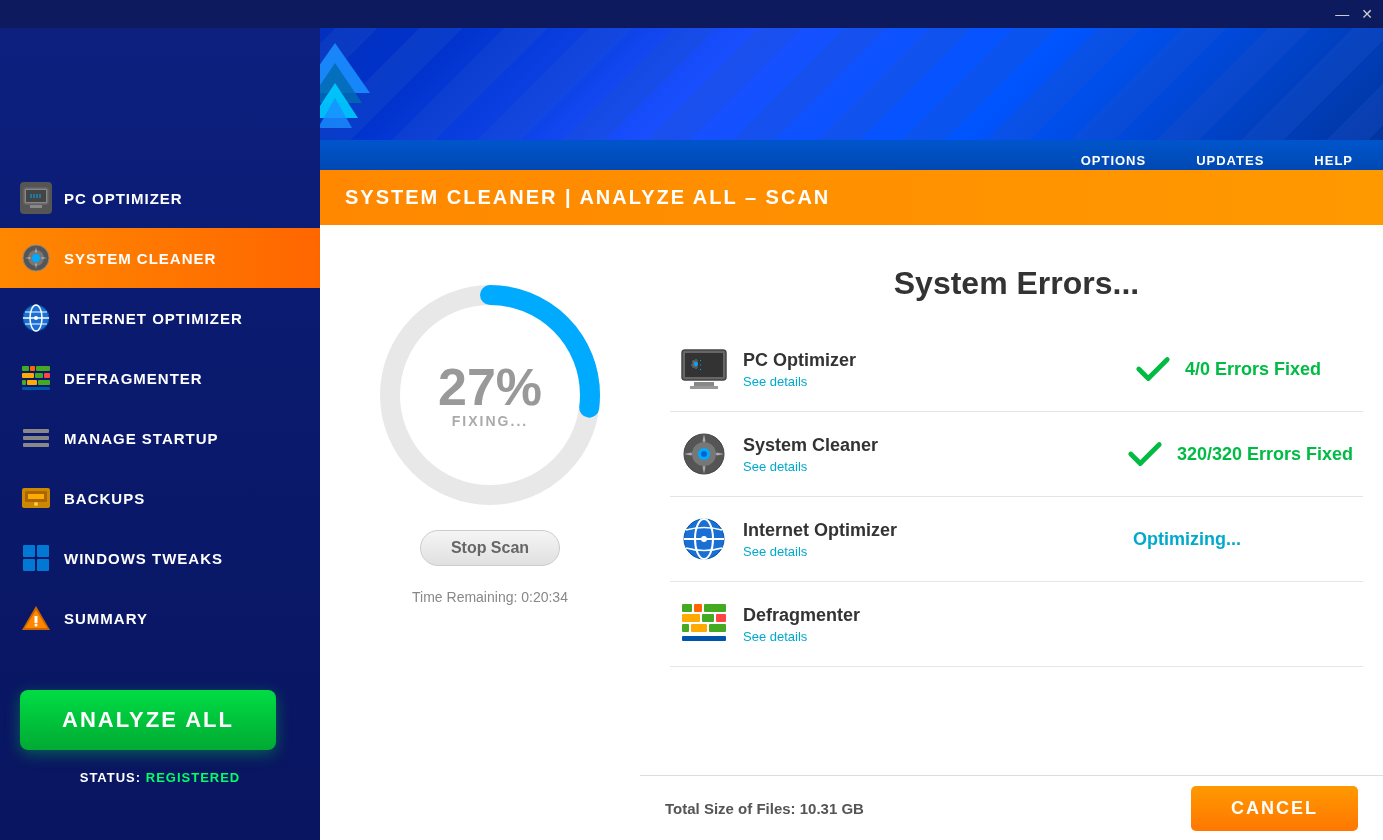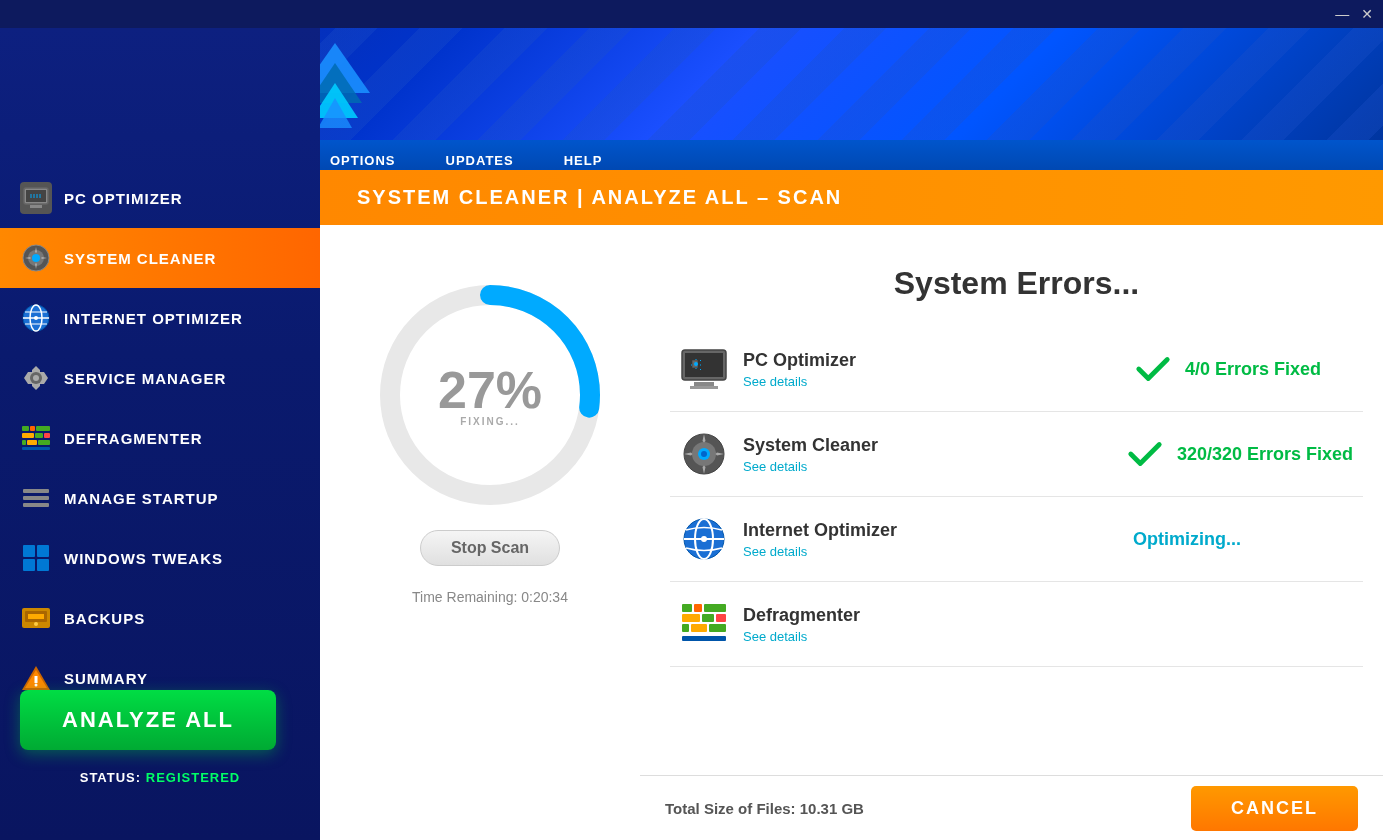--- a/index.html
+++ b/index.html
@@ -53,21 +53,21 @@
     }
     .logo-arrows {
       position: absolute; top: 10px; left: 290px;
       width: 90px; height: 110px;
     }
 
     
     .top-nav {
       position: absolute; top: 140px; left: 320px; right: 0; height: 42px;
       background: linear-gradient(180deg, #0055cc 0%, #0044aa 100%);
-      display: flex; align-items: center; 
+      display: flex; align-items: center; justify-content: flex-end;
       padding-right: 20px; gap: 30px;
       border-bottom: 2px solid #00aaff;
     }
     .top-nav-item {
       color: white; font-size: 13px; font-weight: bold; letter-spacing: 1px;
       cursor: pointer; padding: 5px 10px;
     }
 
     
     .sidebar {
@@ -110,21 +110,21 @@
       position: absolute; top: 170px; left: 320px; right: 0; bottom: 0;
       background: white;
     }
 
     
     .page-header {
       height: 55px; background: linear-gradient(90deg, #ff8800 0%, #ff9900 100%);
       display: flex; align-items: center; padding: 0 25px;
     }
     .page-header-text {
-      color: white; font-size: 20px; font-weight: bold; letter-spacing: 2px; margin-left: 12px;
+      color: white; font-size: 20px; font-weight: bold; letter-spacing: 2px;
     }
 
     
     .content-body {
       display: flex; padding: 30px 20px; gap: 30px; height: calc(100% - 55px - 65px);
     }
 
     
     .progress-section {
       display: flex; flex-direction: column; align-items: center;
@@ -142,21 +142,21 @@
 
     .circle-inner {
       position: absolute; top: 50%; left: 50%;
       transform: translate(-50%, -50%);
       text-align: center;
     }
     .percent-text {
       font-size: 52px; font-weight: 900; color: #999; line-height: 1;
     }
     .fixing-text {
-      font-size: 10px; color: #aaa; letter-spacing: 2px; font-weight: bold; margin-top: 0;
+      font-size: 14px; color: #aaa; letter-spacing: 2px; font-weight: bold; margin-top: 0;
     }
     .stop-scan-btn {
       margin-top: 15px;
       background: linear-gradient(180deg, #f5f5f5 0%, #e0e0e0 100%);
       border: 1px solid #ccc; border-radius: 20px;
       padding: 8px 30px; cursor: pointer;
       font-size: 16px; color: #666; font-weight: bold;
     }
     .time-remaining {
       margin-top: 23px; color: #888; font-size: 14px;
@@ -274,30 +274,20 @@
       <svg width="32" height="32" viewBox="0 0 32 32">
         <circle cx="16" cy="16" r="13" fill="#1a6fd4" stroke="#0055aa" stroke-width="1"></circle>
         <ellipse cx="16" cy="16" rx="6" ry="13" fill="none" stroke="white" stroke-width="1.5"></ellipse>
         <line x1="3" y1="16" x2="29" y2="16" stroke="white" stroke-width="1.5"></line>
         <line x1="5" y1="10" x2="27" y2="10" stroke="white" stroke-width="1"></line>
         <line x1="5" y1="22" x2="27" y2="22" stroke="white" stroke-width="1"></line>
         <circle cx="16" cy="16" r="2" fill="white"></circle>
       </svg>
     </div>
     <span>INTERNET OPTIMIZER</span>
-  </div>
-  <div class="sidebar-item">
-    <div class="sidebar-icon">
-      <svg width="32" height="32" viewBox="0 0 32 32">
-        <path d="M16 4 L20 8 L20 10 L24 10 L28 16 L24 22 L20 22 L20 24 L16 28 L12 24 L12 22 L8 22 L4 16 L8 10 L12 10 L12 8 Z" fill="#aaa"></path>
-        <circle cx="16" cy="16" r="6" fill="#666"></circle>
-        <circle cx="16" cy="16" r="3" fill="#aaa"></circle>
-      </svg>
-    </div>
-    <span>SERVICE MANAGER</span>
   </div>
   <div class="sidebar-item">
     <div class="sidebar-icon">
       <svg width="32" height="32" viewBox="0 0 32 32">
         <rect x="2" y="4" width="7" height="5" rx="1" fill="#44aa22"></rect>
         <rect x="10" y="4" width="5" height="5" rx="1" fill="#ff6600"></rect>
         <rect x="16" y="4" width="14" height="5" rx="1" fill="#44aa22"></rect>
         <rect x="2" y="11" width="12" height="5" rx="1" fill="#ffaa00"></rect>
         <rect x="15" y="11" width="8" height="5" rx="1" fill="#44aa22"></rect>
         <rect x="24" y="11" width="6" height="5" rx="1" fill="#ff4444"></rect>
@@ -315,38 +305,38 @@
         <rect x="3" y="7" width="26" height="4" rx="1" fill="#888"></rect>
         <rect x="3" y="14" width="26" height="4" rx="1" fill="#888"></rect>
         <rect x="3" y="21" width="26" height="4" rx="1" fill="#888"></rect>
       </svg>
     </div>
     <span>MANAGE STARTUP</span>
   </div>
   <div class="sidebar-item">
     <div class="sidebar-icon">
       <svg width="32" height="32" viewBox="0 0 32 32">
+        <rect x="2" y="6" width="28" height="20" rx="2" fill="#cc8800"></rect>
+        <rect x="5" y="9" width="22" height="11" rx="1" fill="#aa6600"></rect>
+        <rect x="8" y="12" width="16" height="5" fill="#ffaa00"></rect>
+        <circle cx="16" cy="22" r="2" fill="#ffcc44"></circle>
+      </svg>
+    </div>
+    <span>BACKUPS</span>
+  </div>
+  <div class="sidebar-item">
+    <div class="sidebar-icon">
+      <svg width="32" height="32" viewBox="0 0 32 32">
         <rect x="3" y="3" width="12" height="12" rx="1" fill="#0078d4"></rect>
         <rect x="17" y="3" width="12" height="12" rx="1" fill="#0078d4"></rect>
         <rect x="3" y="17" width="12" height="12" rx="1" fill="#0078d4"></rect>
         <rect x="17" y="17" width="12" height="12" rx="1" fill="#0078d4"></rect>
       </svg>
     </div>
     <span>WINDOWS TWEAKS</span>
-  </div>
-  <div class="sidebar-item">
-    <div class="sidebar-icon">
-      <svg width="32" height="32" viewBox="0 0 32 32">
-        <rect x="2" y="6" width="28" height="20" rx="2" fill="#cc8800"></rect>
-        <rect x="5" y="9" width="22" height="11" rx="1" fill="#aa6600"></rect>
-        <rect x="8" y="12" width="16" height="5" fill="#ffaa00"></rect>
-        <circle cx="16" cy="22" r="2" fill="#ffcc44"></circle>
-      </svg>
-    </div>
-    <span>BACKUPS</span>
   </div>
   <div class="sidebar-item">
     <div class="sidebar-icon">
       <svg width="32" height="32" viewBox="0 0 32 32">
         <polygon points="16,4 30,28 2,28" fill="#cc6600"></polygon>
         <polygon points="16,8 27,26 5,26" fill="#ff8800"></polygon>
         <rect x="14.5" y="14" width="3" height="7" fill="white"></rect>
         <circle cx="16" cy="23" r="1.5" fill="white"></circle>
       </svg>
     </div>

